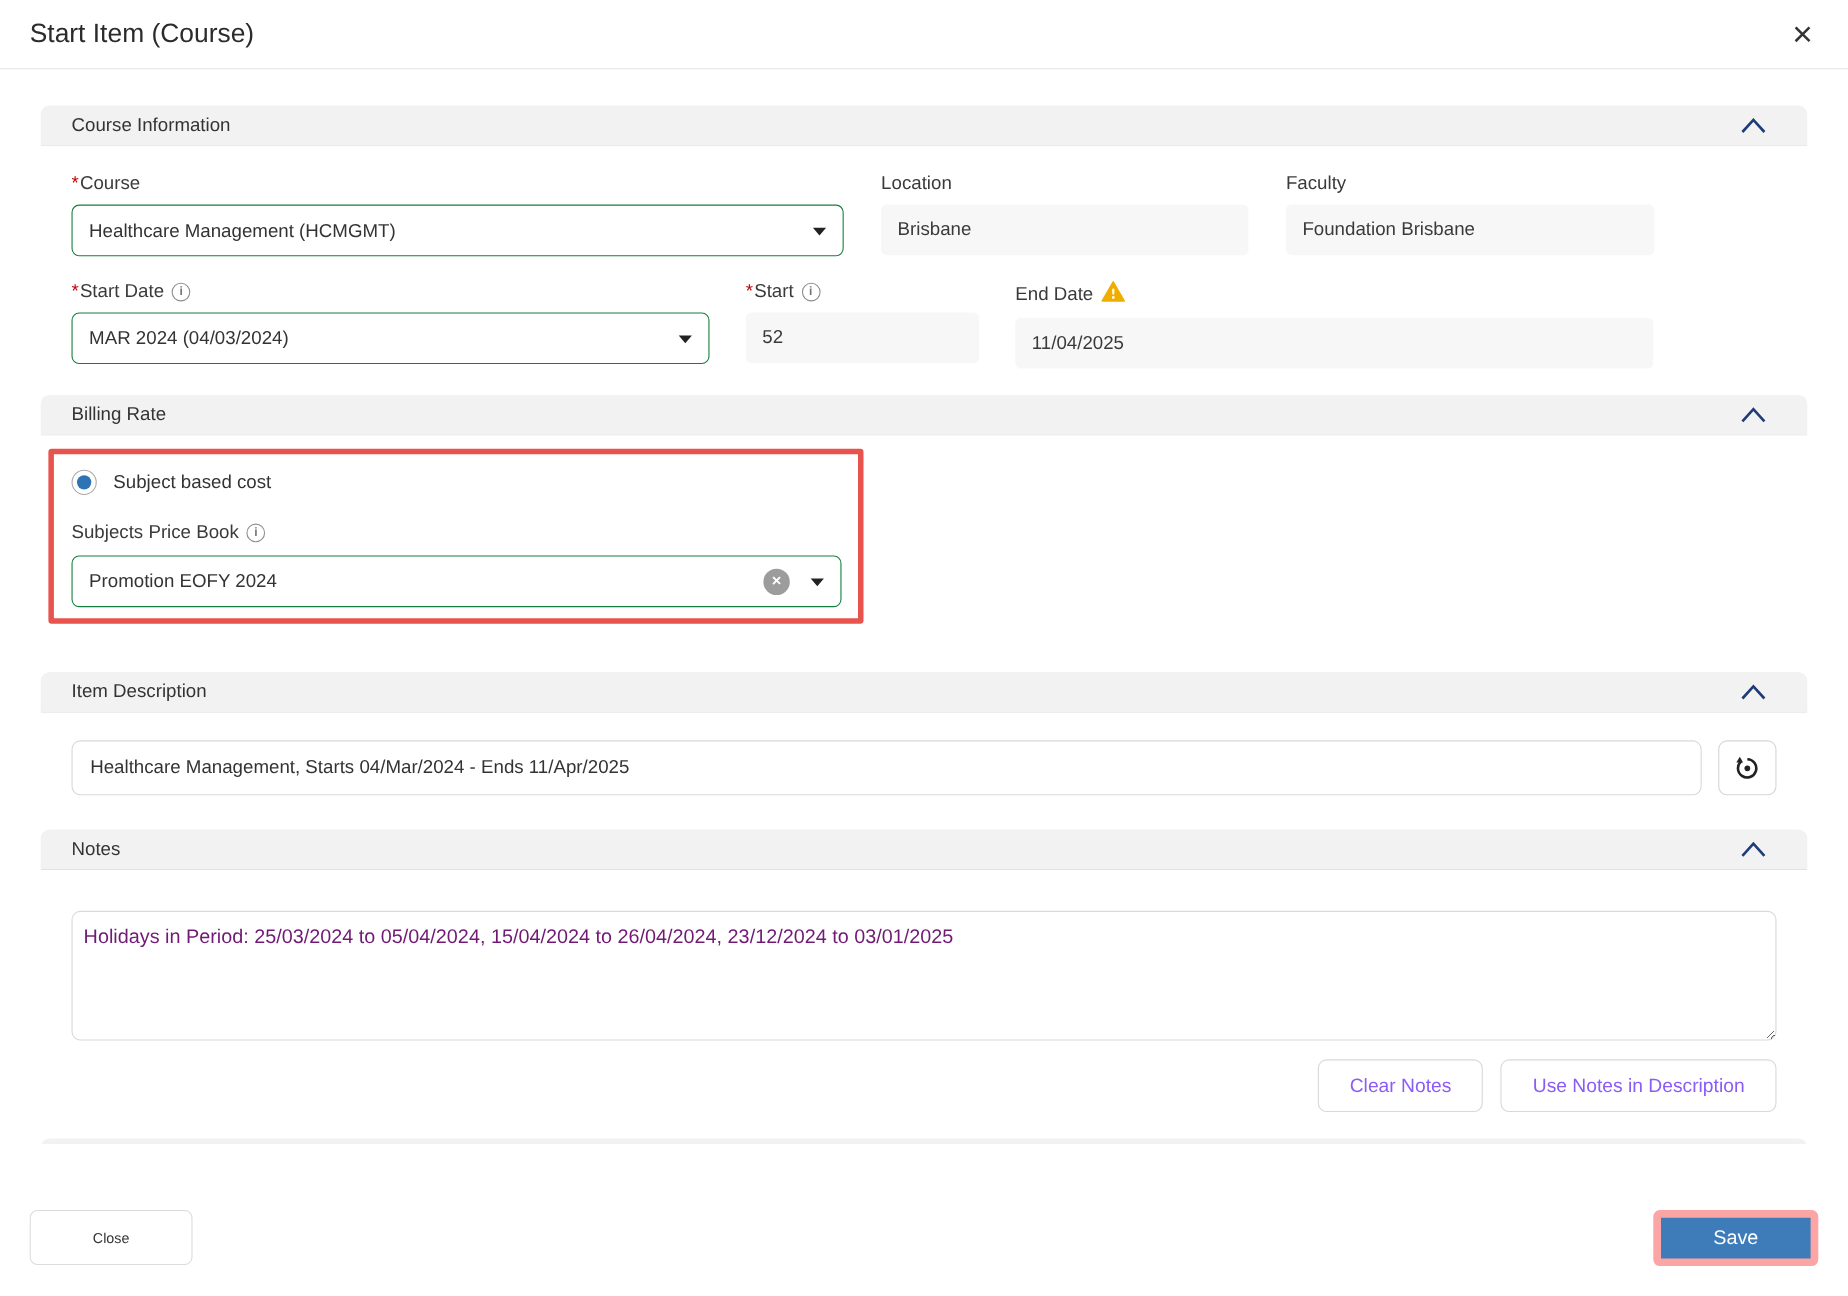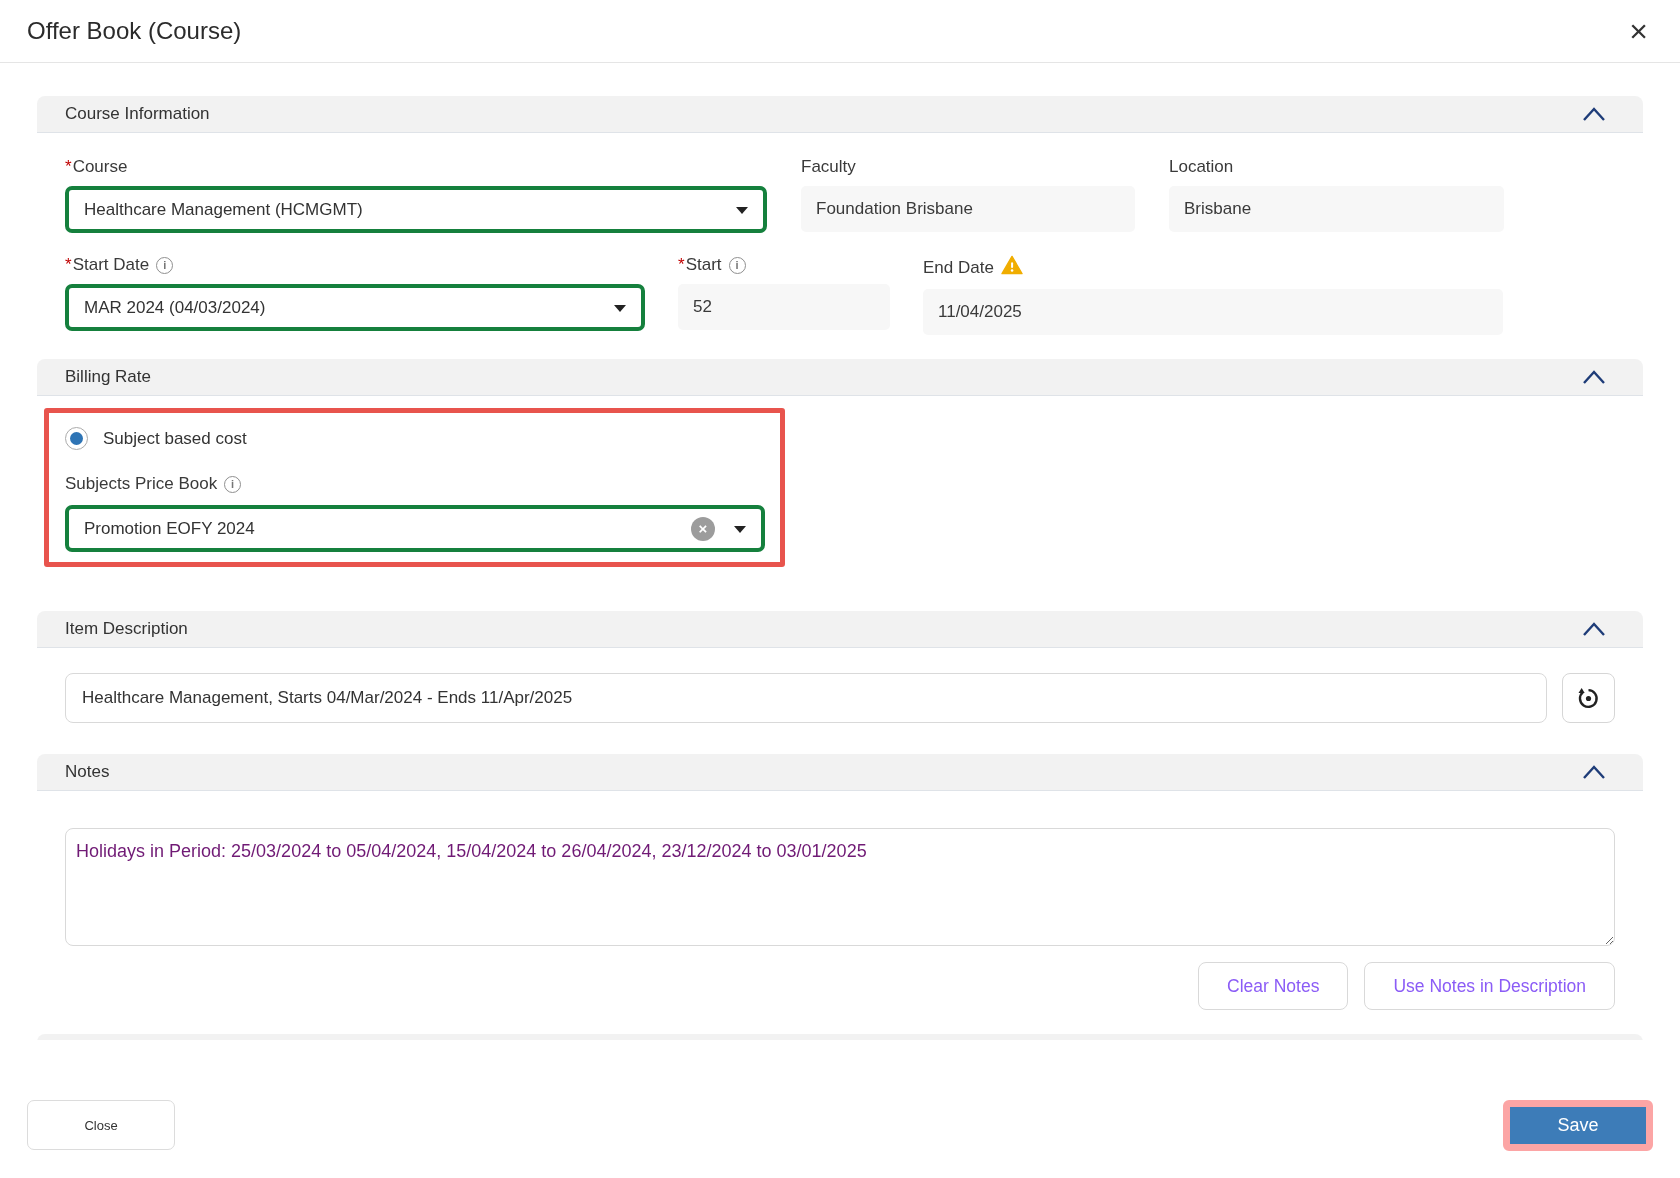--- a/index.html
+++ b/index.html
@@ -20,21 +20,21 @@
                 height:37px; display:flex; align-items:center; justify-content:space-between;
                 padding:0 34px 0 28px; }
   .sec-title { font-size:17px; color:#333; }
   .sec-toggle { background:none; border:none; cursor:pointer; display:flex; align-items:center; padding:2px; }
 
   .sec-body { padding:0 28px; }
 
   label.fld-label { display:flex; align-items:center; gap:7px; font-size:17px; color:#3a3a3a; margin-bottom:9px; }
   .req { color:#c00000; margin-right:1px; }
 
-  .select-field { position:relative; height:47px; background:#fff; border:4px solid #15803d; border-radius:7px;
+  .select-field { position:relative; height:47px; background:#fff; border:1px solid #15803d; border-radius:7px;
                   display:flex; align-items:center; padding:0 44px 0 15px; font-size:17px; color:#333; cursor:pointer; }
   .caret { position:absolute; right:15px; top:50%; margin-top:-3px; width:0; height:0;
            border-left:6px solid transparent; border-right:6px solid transparent; border-top:7px solid #222; }
   .ro-field { height:46px; background:#f7f7f7; border-radius:5px; display:flex; align-items:center;
               padding:0 15px; font-size:17px; color:#3a3a3a; }
 
   .row1 { display:grid; grid-template-columns:702px 334px 335px; column-gap:34px; margin-top:24px; }
   .row2 { display:grid; grid-template-columns:580px 212px 580px; column-gap:33px; margin-top:22px; }
 
   .info-icon { width:17px; height:17px; border:1px solid #8f8f8f; border-radius:50%; color:#757575;
@@ -81,21 +81,21 @@
   .dlg-footer { padding:60px 27px 0; display:flex; justify-content:space-between; align-items:flex-start; }
   .close-btn { width:148px; height:50px; background:#fff; border:1px solid #dcdcdc; border-radius:7px;
                font-size:13px; color:#333; cursor:pointer; font-family:"Liberation Sans", sans-serif; }
   .save-btn  { width:150px; height:51px; background:#3d7cb8; border:7px solid #fca5a5; border-radius:6px;
                font-size:18px; color:#fff; cursor:pointer; font-family:"Liberation Sans", sans-serif; }
 </style>
 </head>
 <body>
 
 <div class="dlg-header">
-  <div class="dlg-title">Offer Book (Course)</div>
+  <div class="dlg-title">Start Item (Course)</div>
   <button class="dlg-close">
     <span>×</span>
   </button>
 </div>
 
 <div class="dlg-body">
 
   <div class="section">
     <div class="sec-header">
       <span class="sec-title">Course Information</span>
@@ -111,32 +111,32 @@
           <label class="fld-label">
             <span><span class="req">*</span><span>Course</span></span>
           </label>
           <div class="select-field">
             <span>Healthcare Management (HCMGMT)</span>
             <span class="caret"></span>
           </div>
         </div>
         <div>
           <label class="fld-label">
+            <span>Location</span>
+          </label>
+          <div class="ro-field">
+            <span>Brisbane</span>
+          </div>
+        </div>
+        <div>
+          <label class="fld-label">
             <span>Faculty</span>
           </label>
           <div class="ro-field">
             <span>Foundation Brisbane</span>
-          </div>
-        </div>
-        <div>
-          <label class="fld-label">
-            <span>Location</span>
-          </label>
-          <div class="ro-field">
-            <span>Brisbane</span>
           </div>
         </div>
       </div>
 
       <div class="row2">
         <div>
           <label class="fld-label">
             <span><span class="req">*</span><span>Start Date</span></span>
             <span class="info-icon">i</span>
           </label>

